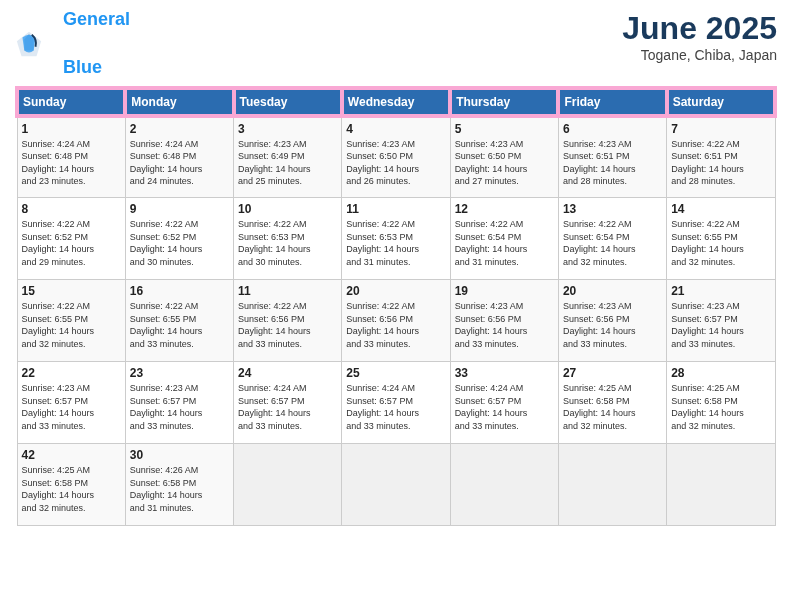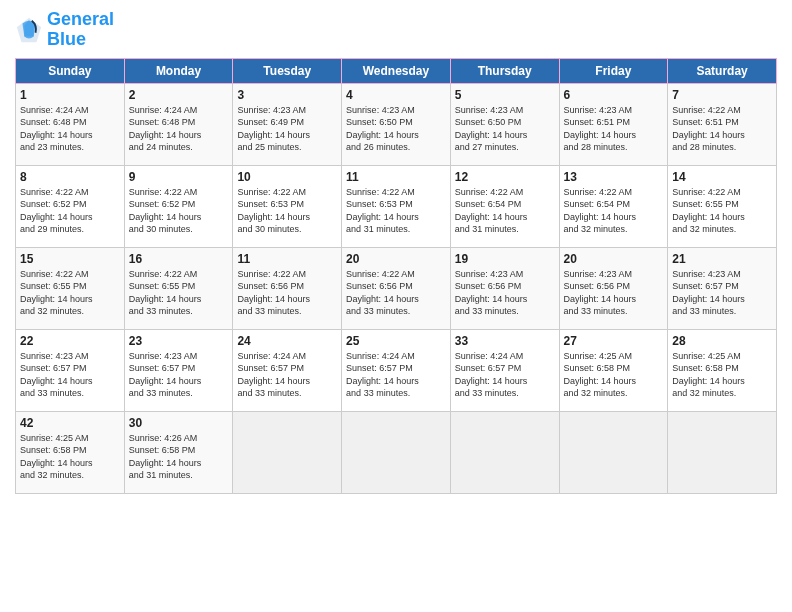--- a/index.html
+++ b/index.html
@@ -16,21 +16,21 @@
     }
     .header {
       display: flex;
       justify-content: space-between;
       align-items: flex-start;
       margin-bottom: 8px;
     }
     .logo {
       display: flex;
       align-items: center;
-      gap: 4px;
+      gap: 20px;
       justify-content: center;
     }
     .logo-text {
       font-size: 18px;
       font-weight: bold;
       color: #1a3a5c;
       line-height: 1.1;
     }
     .logo-text span {
       color: #2196F3;
@@ -55,22 +55,22 @@
       width: 100%;
       border-collapse: collapse;
       table-layout: fixed;
     }
     thead th {
       background-color: #2b6cb0;
       color: #fff;
       font-size: 12px;
       font-weight: bold;
       padding: 5px 4px;
-      text-align: center;
-      border: 1px solid #f9a8d4;
+      text-align: left;
+      border: 4px solid #f9a8d4;
     }
     tbody td {
       vertical-align: top;
       border: 1px solid #ccc;
       padding: 4px 4px;
       font-size: 9.5px;
       color: #222;
       background: #fff;
       height: 82px;
     }
@@ -104,22 +104,26 @@
       <svg class="logo-icon" viewBox="0 0 30 30">
         <polygon points="15,2 28,12 23,28 7,28 2,12" fill="#2b6cb0" opacity="0.15"></polygon>
         <polygon points="15,4 20,10 20,22 10,22 10,10" fill="#2b6cb0" opacity="0.3"></polygon>
         <path d="M8,8 Q15,2 22,8 L20,22 Q15,26 10,22 Z" fill="#2196F3" opacity="0.7"></path>
         <path d="M18,5 Q24,10 22,18" stroke="#1a3a5c" stroke-width="2" fill="none"></path>
       </svg>
       <div>
         <div class="logo-text">
           <span>General</span>
         </div>
-        <div class="logo-text" style="color:#2196F3;">Blue</div>
+        <div class="logo-text" style="color:#2196F3;margin-top:28px;">Blue</div>
       </div>
+    </div>
+    <div class="title-block">
+      <div class="calendar-title">June 2025</div>
+      <div class="calendar-subtitle">Togane, Chiba, Japan</div>
     </div>
   </div>
 
   <table>
     <thead>
       <tr>
         <th>Sunday</th>
         <th>Monday</th>
         <th>Tuesday</th>
         <th>Wednesday</th>

